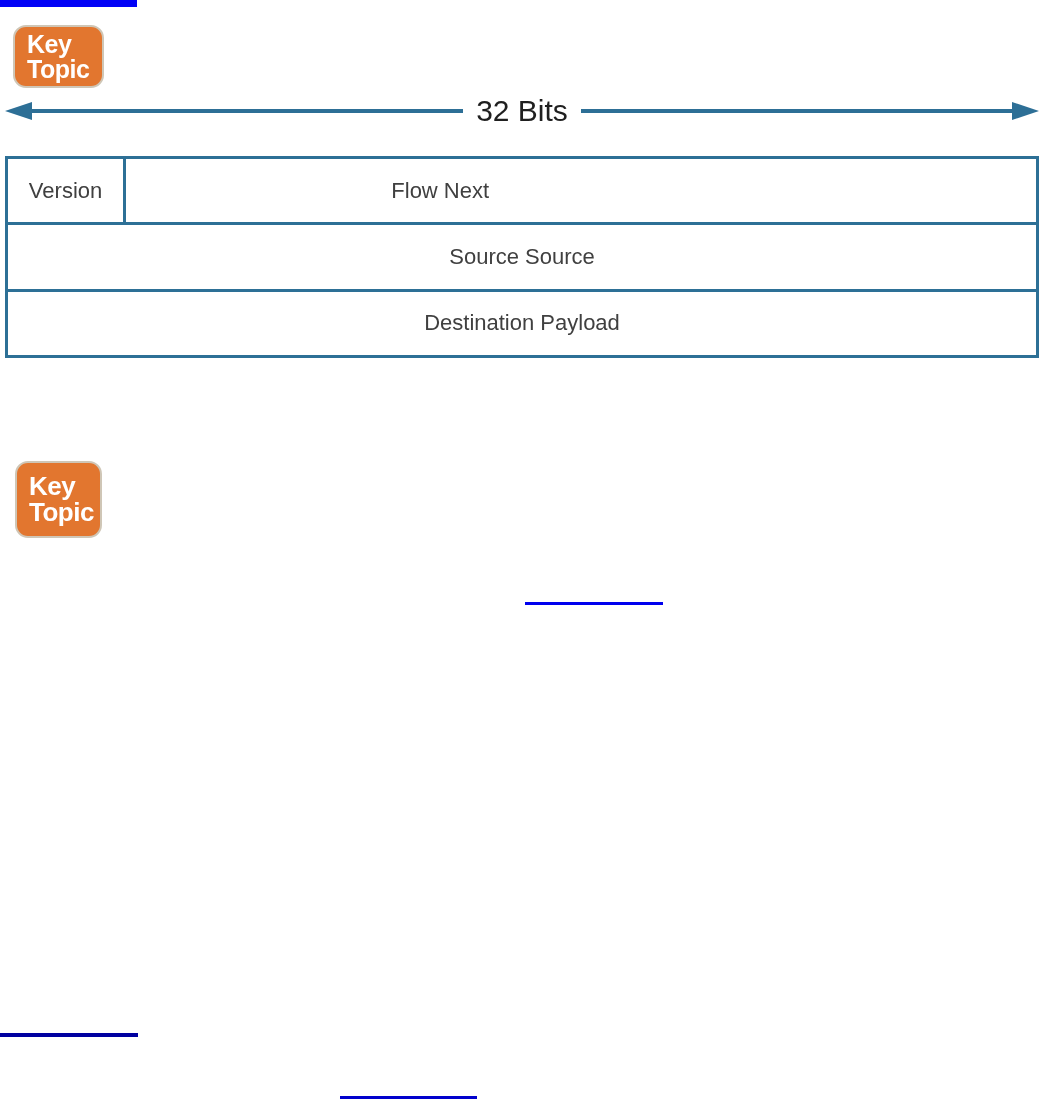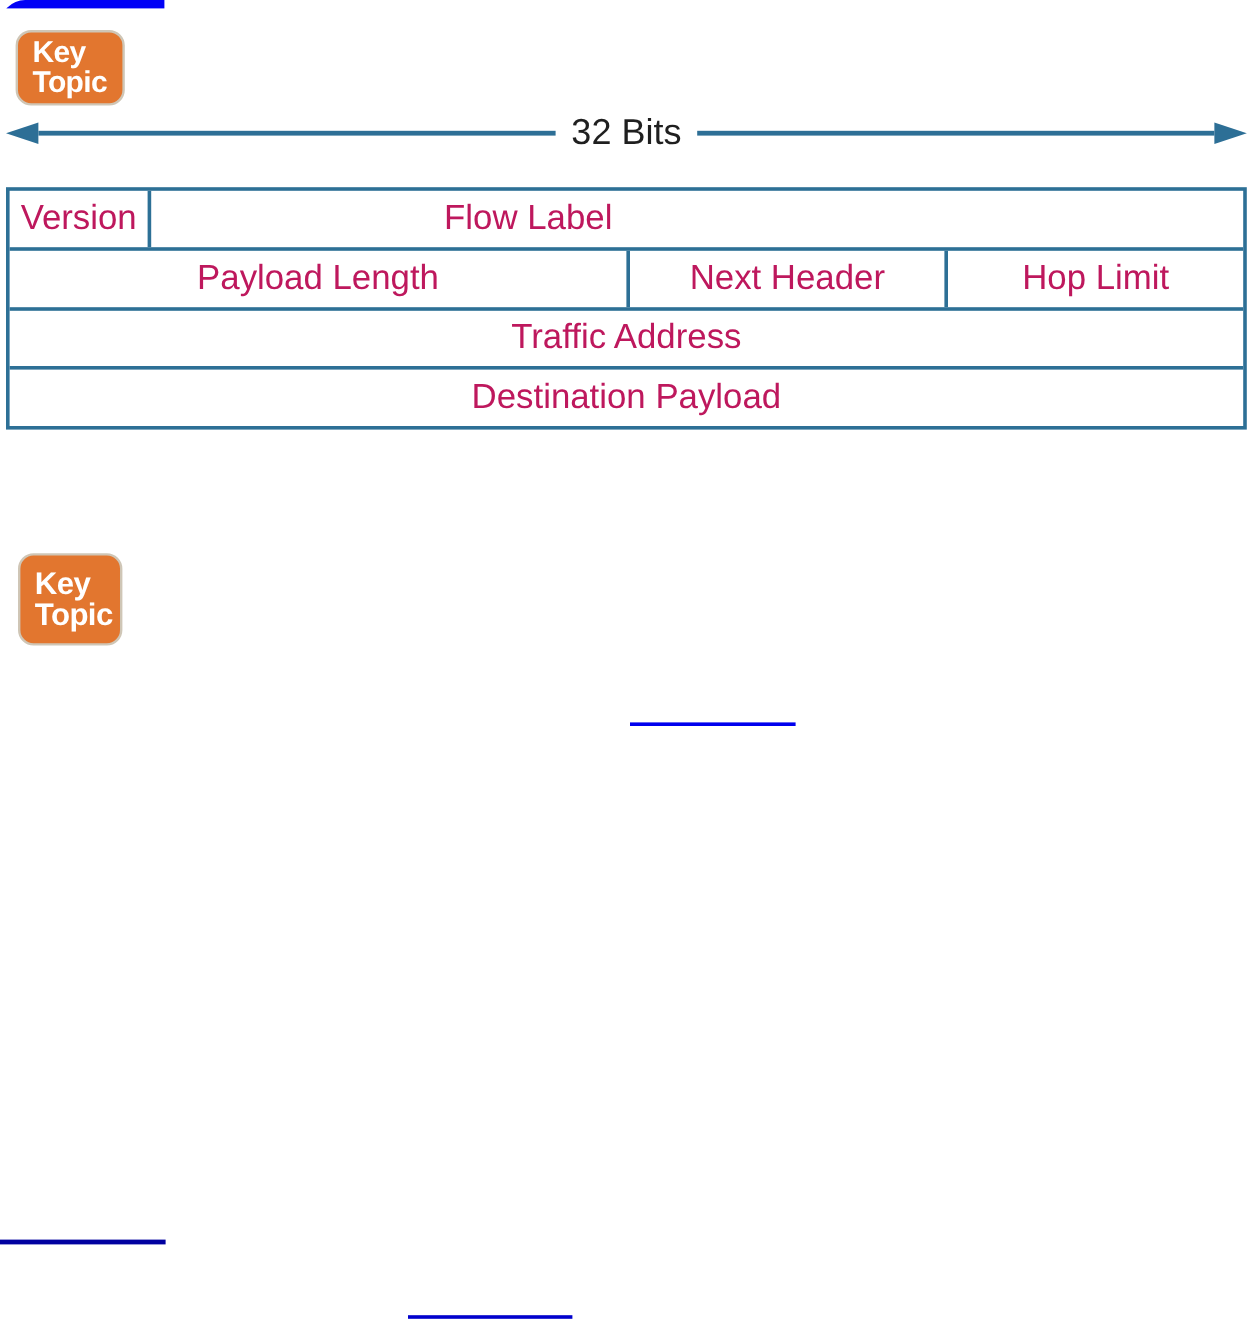--- a/index.html
+++ b/index.html
@@ -5,21 +5,20 @@
   * { margin: 0; padding: 0; box-sizing: border-box; }
   html, body { background: #ffffff; }
   body { font-family: "Liberation Sans", sans-serif; }
 
   .page {
     position: relative;
     width: 1044px;
     height: 1104px;
     background: #ffffff;
     overflow: hidden;
-    border-radius: 21px;
   }
 
   
   .link-bar { position: absolute; display: block; }
   .link-bar.top    { left: 0;     top: 0;      width: 137px; height: 7px; background: #0101f6; }
   .link-bar.mid    { left: 525px; top: 602px;  width: 138px; height: 3px; background: #0000ee; }
   .link-bar.botl   { left: 0;     top: 1033px; width: 138px; height: 4px; background: #0000a0; }
   .link-bar.botm   { left: 340px; top: 1096px; width: 137px; height: 3px; background: #0101cd; }
 
   
@@ -73,22 +72,22 @@
     background: #ffffff;
     display: flex;
     flex-direction: column;
   }
   .hdr-row { flex: 1; display: flex; }
   .hdr-row + .hdr-row { border-top: 3px solid #2d7096; }
   .hdr-cell {
     display: flex;
     align-items: center;
     justify-content: center;
-    font-size: 29px;
-    color: #be185d;
+    font-size: 22px;
+    color: #404040;
     white-space: nowrap;
     overflow: hidden;
   }
   .hdr-cell + .hdr-cell { border-left: 3px solid #2d7096; }
 </style>
 </head>
 <body>
 
 <div class="page">
 
@@ -106,29 +105,24 @@
     <span class="head left"></span>
     <span class="line"></span>
     <span class="label">32 Bits</span>
     <span class="line"></span>
     <span class="head right"></span>
   </div>
 
   <div class="hdr-table">
     <div class="hdr-row">
       <div class="hdr-cell" style="width:11.2%;">Version</div>
-      <div class="hdr-cell" style="width:61.4%;">Flow Label</div>
+      <div class="hdr-cell" style="width:61.4%;">Flow Next</div>
     </div>
     <div class="hdr-row">
-      <div class="hdr-cell" style="width:50.0%;">Payload Length</div>
-      <div class="hdr-cell" style="width:25.8%;">Next Header</div>
-      <div class="hdr-cell" style="width:24.2%;">Hop Limit</div>
-    </div>
-    <div class="hdr-row">
-      <div class="hdr-cell" style="width:100%;">Traffic Address</div>
+      <div class="hdr-cell" style="width:100%;">Source Source</div>
     </div>
     <div class="hdr-row">
       <div class="hdr-cell" style="width:100%;">Destination Payload</div>
     </div>
   </div>
 
   <div class="key-topic second">
     <span>Key</span>
     <span>Topic</span>
   </div>

